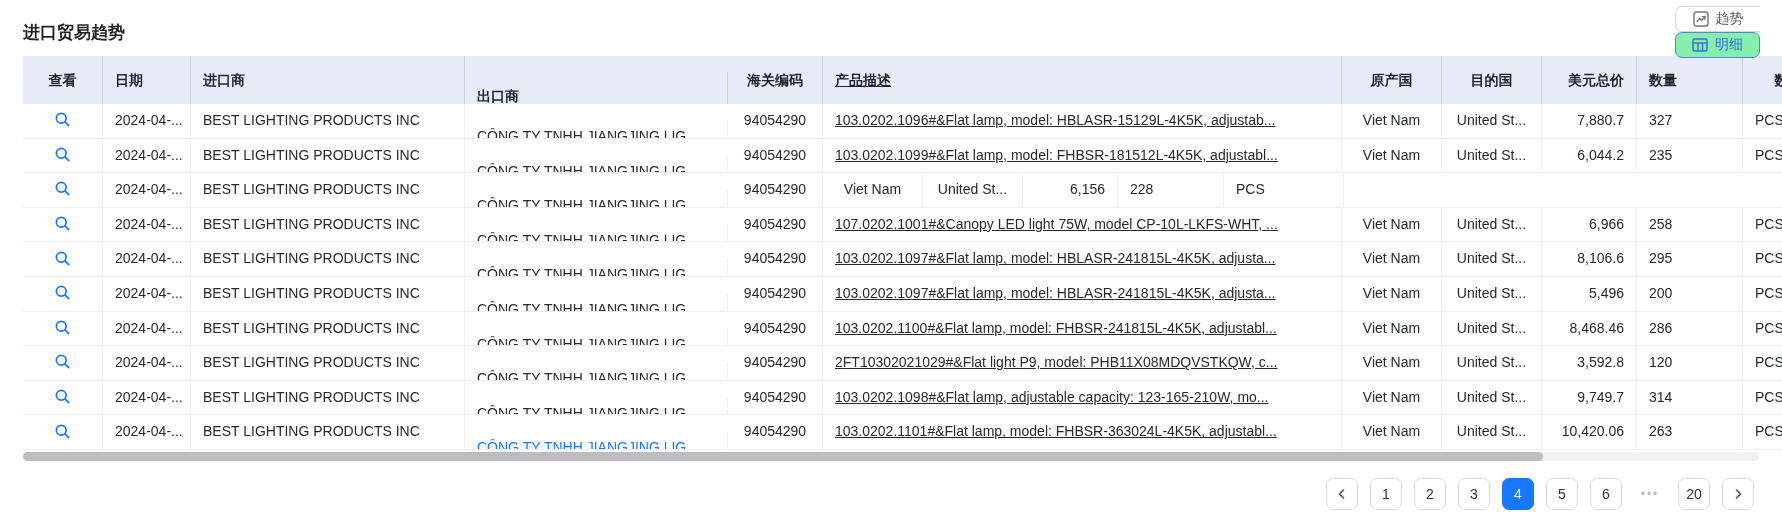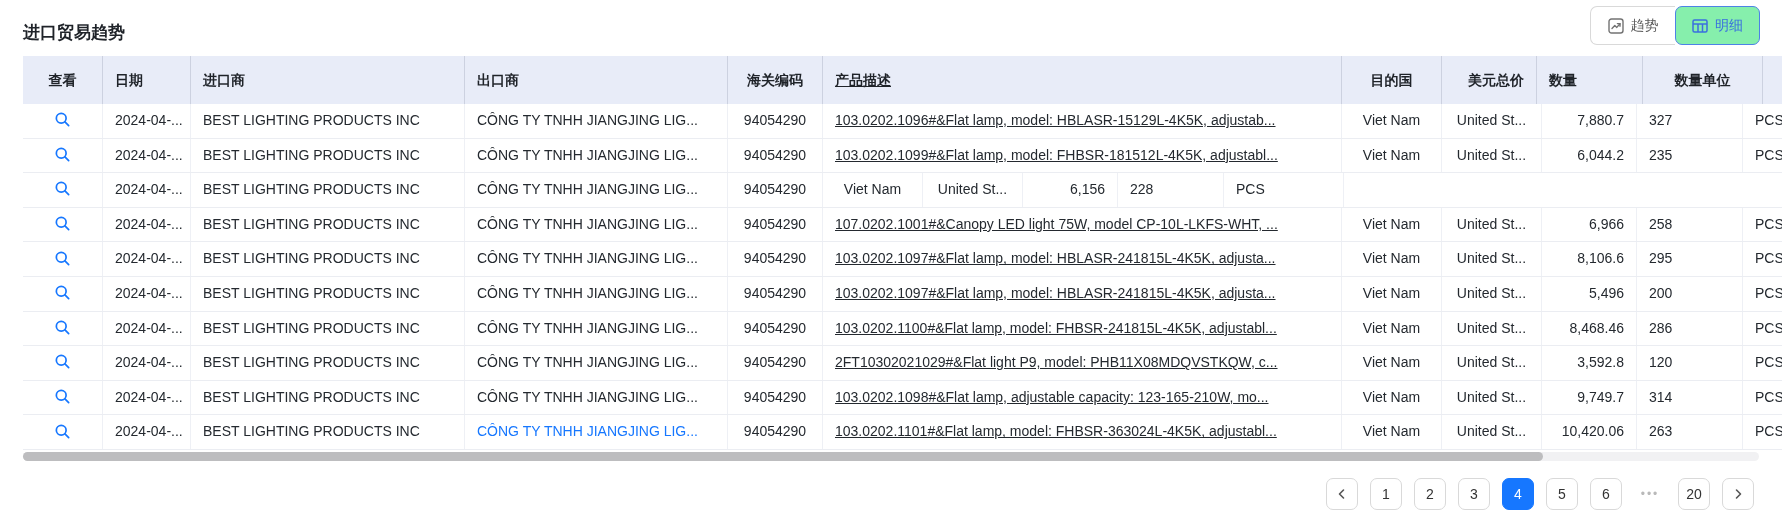--- a/index.html
+++ b/index.html
@@ -3,42 +3,42 @@
 <meta charset="utf-8">
 <style>
   * { box-sizing: border-box; margin: 0; padding: 0; }
   html,body { width: 1782px; height: 532px; background: #fff;
     font-family: "Liberation Sans", "DejaVu Sans", sans-serif; color: #24292f; overflow: hidden; }
   .page { position: relative; width: 1782px; height: 532px; }
 
   .page-title { position: absolute; left: 23px; top: 13px; font-size: 17px; font-weight: 600; color: #1f2329; margin-top: 8px; }
 
   
-  .seg { position: absolute; top: 6px; right: 22px; display: flex; height: 52px; }
+  .seg { position: absolute; top: 6px; right: 22px; display: flex; height: 52px; flex-direction: column; }
   .seg-btn { display: flex; align-items: center; justify-content: center; gap: 7px;
     width: 85px; height: 39px; background: #fff; border: 1px solid #d9d9d9;
     font-size: 14px; color: #595959; cursor: pointer; }
   .seg-btn.first { border-radius: 7px 0 0 7px; border-right: none; }
   .seg-btn.active { background: #86efac; border: 1px solid #4d82e6; color: #3a6fdf;
     border-radius: 7px; position: relative; z-index: 2; }
 
   
   .table { position: absolute; left: 23px; top: 56px; width: 1759px; overflow: hidden; }
   .tr { display: flex; width: 1840px; }
   .thead .tr { background: #e8ecf8; height: 48px; }
   .th { font-weight: 700; color: #1f2329; font-size: 14px; line-height: 48px;
     border-right: 1px solid #ccd1e0; white-space: nowrap; overflow: hidden; }
   .tbody .tr { background: #fff; height: 34.6px; border-bottom: 1px solid #ebedf2; }
   .td { font-size: 14px; line-height: 33.6px; color: #24292f; border-right: 1px solid #eef0f5;
     white-space: nowrap; overflow: hidden; }
   .td, .th { padding: 0 12px; flex: 0 0 auto; }
   .c-view { width: 80px; text-align: center; }
   .c-date { width: 88px; }
   .c-imp  { width: 274px; }
-  .c-exp  { width: 263px; }
+  .c-exp  { width: 263px; margin-top: 16px; }
   .c-hs   { width: 95px; text-align: center; }
   .c-desc { width: 519px; text-decoration: underline; }
   .c-orig { width: 100px; text-align: center; }
   .c-dest { width: 100px; text-align: center; }
   .c-usd  { width: 95px; text-align: right; }
   .c-qty  { width: 106px; text-align: left; }
   .c-unit { width: 120px; text-align: left; }
   .th.c-unit { text-align: center; }
   .view-btn { display: inline-flex; align-items: center; justify-content: center;
     width: 22px; height: 22px; vertical-align: middle; cursor: pointer; margin-top: -3px; }
@@ -92,20 +92,21 @@
 
   <div class="table">
     <div class="thead">
       <div class="tr" id="header-row">
           <div class="th c-view">查看</div>
           <div class="th c-date">日期</div>
           <div class="th c-imp">进口商</div>
           <div class="th c-exp">出口商</div>
           <div class="th c-hs">海关编码</div>
           <div class="th c-desc">产品描述</div>
+          <div class="th c-orig">原产国</div>
           <div class="th c-dest">目的国</div>
           <div class="th c-usd">美元总价</div>
           <div class="th c-qty">数量</div>
           <div class="th c-unit">数量单位</div>
         </div>
     </div>
     <div class="tbody" id="table-body">
         <div class="tr">
           <div class="td c-view"><span class="view-btn">
               <svg width="17" height="17" viewBox="0 0 16 16">

